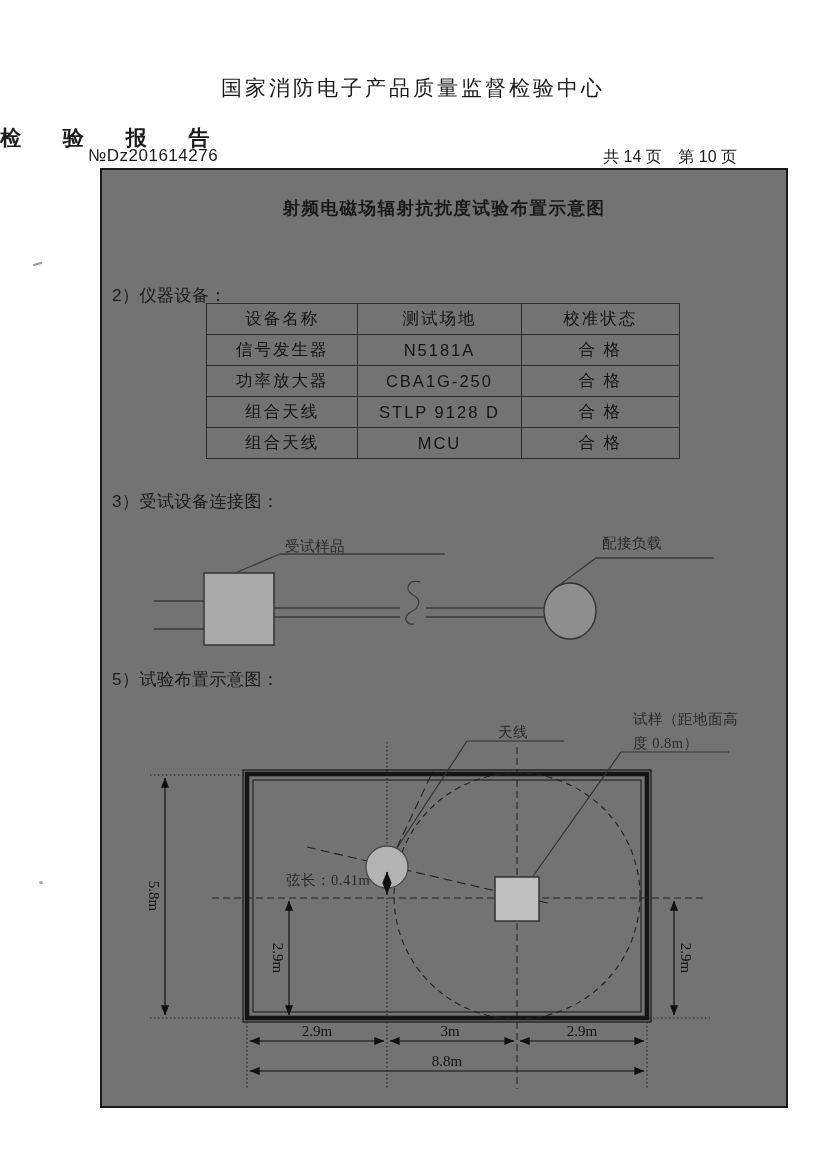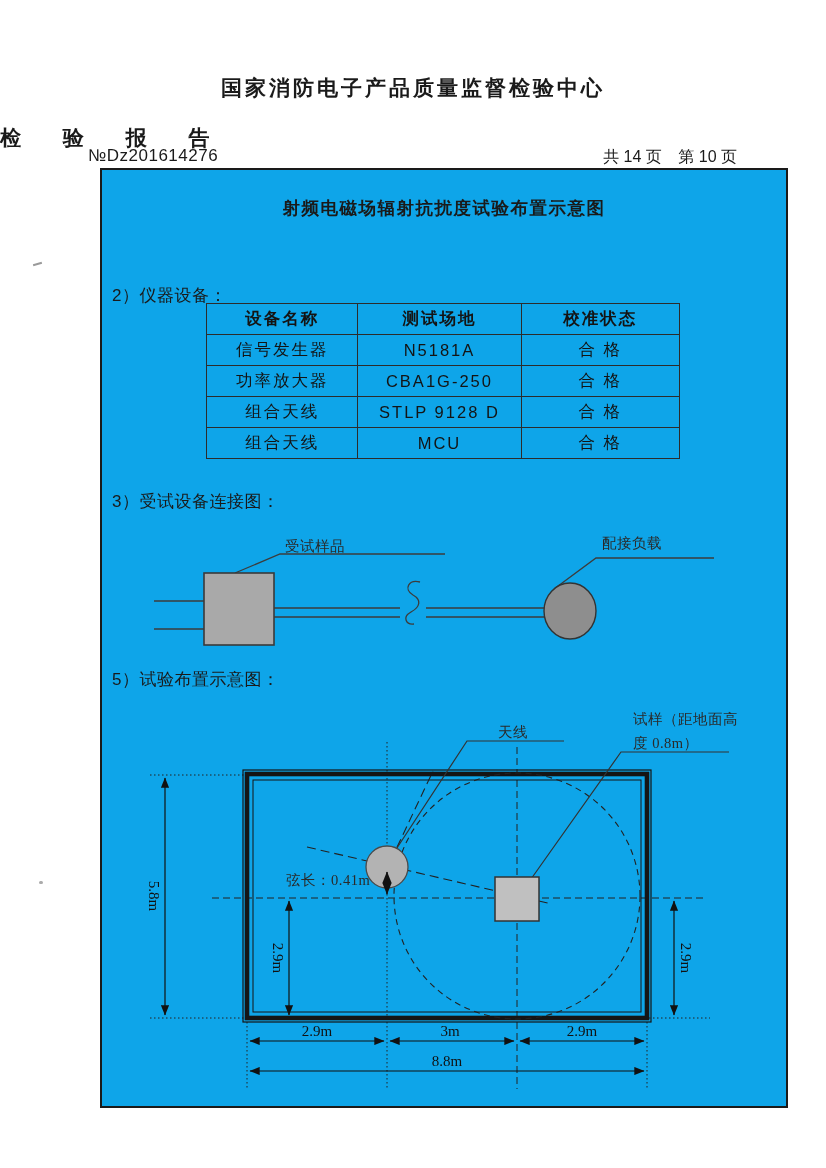--- a/index.html
+++ b/index.html
@@ -3,52 +3,52 @@
 <meta charset="utf-8">
 <style>
   html,body { margin:0; padding:0; background:#e8e8e8; }
   .page {
     position:relative; width:826px; height:1168px; margin:0 auto;
     background:#ffffff; overflow:hidden;
     font-family:"Liberation Sans", sans-serif; color:#1a1a1a;
   }
   .title1 {
     position:absolute; top:74px; left:0; width:100%;
-    text-align:center; font-size:21px; font-weight:bold; letter-spacing:3px;
+    text-align:center; font-size:21px; font-weight:normal; letter-spacing:3px;
   }
   .title2 {
     position:absolute; top:124px; left:0; width:100%;
     text-align:left; font-size:21px; font-weight:bold; letter-spacing:18px;
   }
   .meta { position:absolute; top:146px; left:88px; right:89px; height:22px; font-size:17px; }
   .report-no { position:absolute; left:0; top:0; letter-spacing:0.5px; }
   .page-info { position:absolute; right:0; top:1px; font-size:16px; }
   .page-info span { margin-left:12px; }
   .content-box {
     position:absolute; left:100px; top:168px; width:684px; height:936px;
-    border:2px solid #1a1a1a; background:#0ea5e9;
+    border:2px solid #1a1a1a; background:#737373;
   }
   .box-title {
     position:absolute; top:26px; left:0; width:100%; text-align:center;
     font-size:17.5px; font-weight:bold; letter-spacing:1.5px;
   }
   .sec { position:absolute; left:10px; font-size:17px; letter-spacing:0.5px; white-space:nowrap; }
   .sec1 { top:66px; }
   .sec2 { top:114px; }
   .sec3 { top:320px; }
   .sec4 { top:498px; }
   table.equip {
     position:absolute; left:104px; top:133px; width:474px;
     border-collapse:collapse; table-layout:fixed;
   }
   table.equip th, table.equip td {
     border:1.6px solid #2c2c2c; height:30px; text-align:center;
     font-size:16.5px; padding:0; letter-spacing:2px; color:#141414;
   }
-  table.equip th { font-weight:bold; }
+  table.equip th { font-weight:normal; }
   .col1 { width:32%; } .col2 { width:34.5%; } .col3 { width:33.5%; }
   svg.conn { position:absolute; left:0; top:355px; }
   svg.layout { position:absolute; left:0; top:525px; }
   .dlabel { font-family:"Liberation Serif", serif; font-size:14.5px; fill:#2a2a2a; letter-spacing:0.5px; }
   .dim { font-family:"Liberation Serif", serif; font-size:15px; fill:#111; }
   .artifact { position:absolute; background:#9a9a9a; }
   .artifact1 { left:33px; top:263px; width:9px; height:2px; transform:rotate(-15deg); }
   .artifact2 { left:39px; top:881px; width:4px; height:3px; border-radius:2px; background:#ababab; }
 </style>
 </head>

